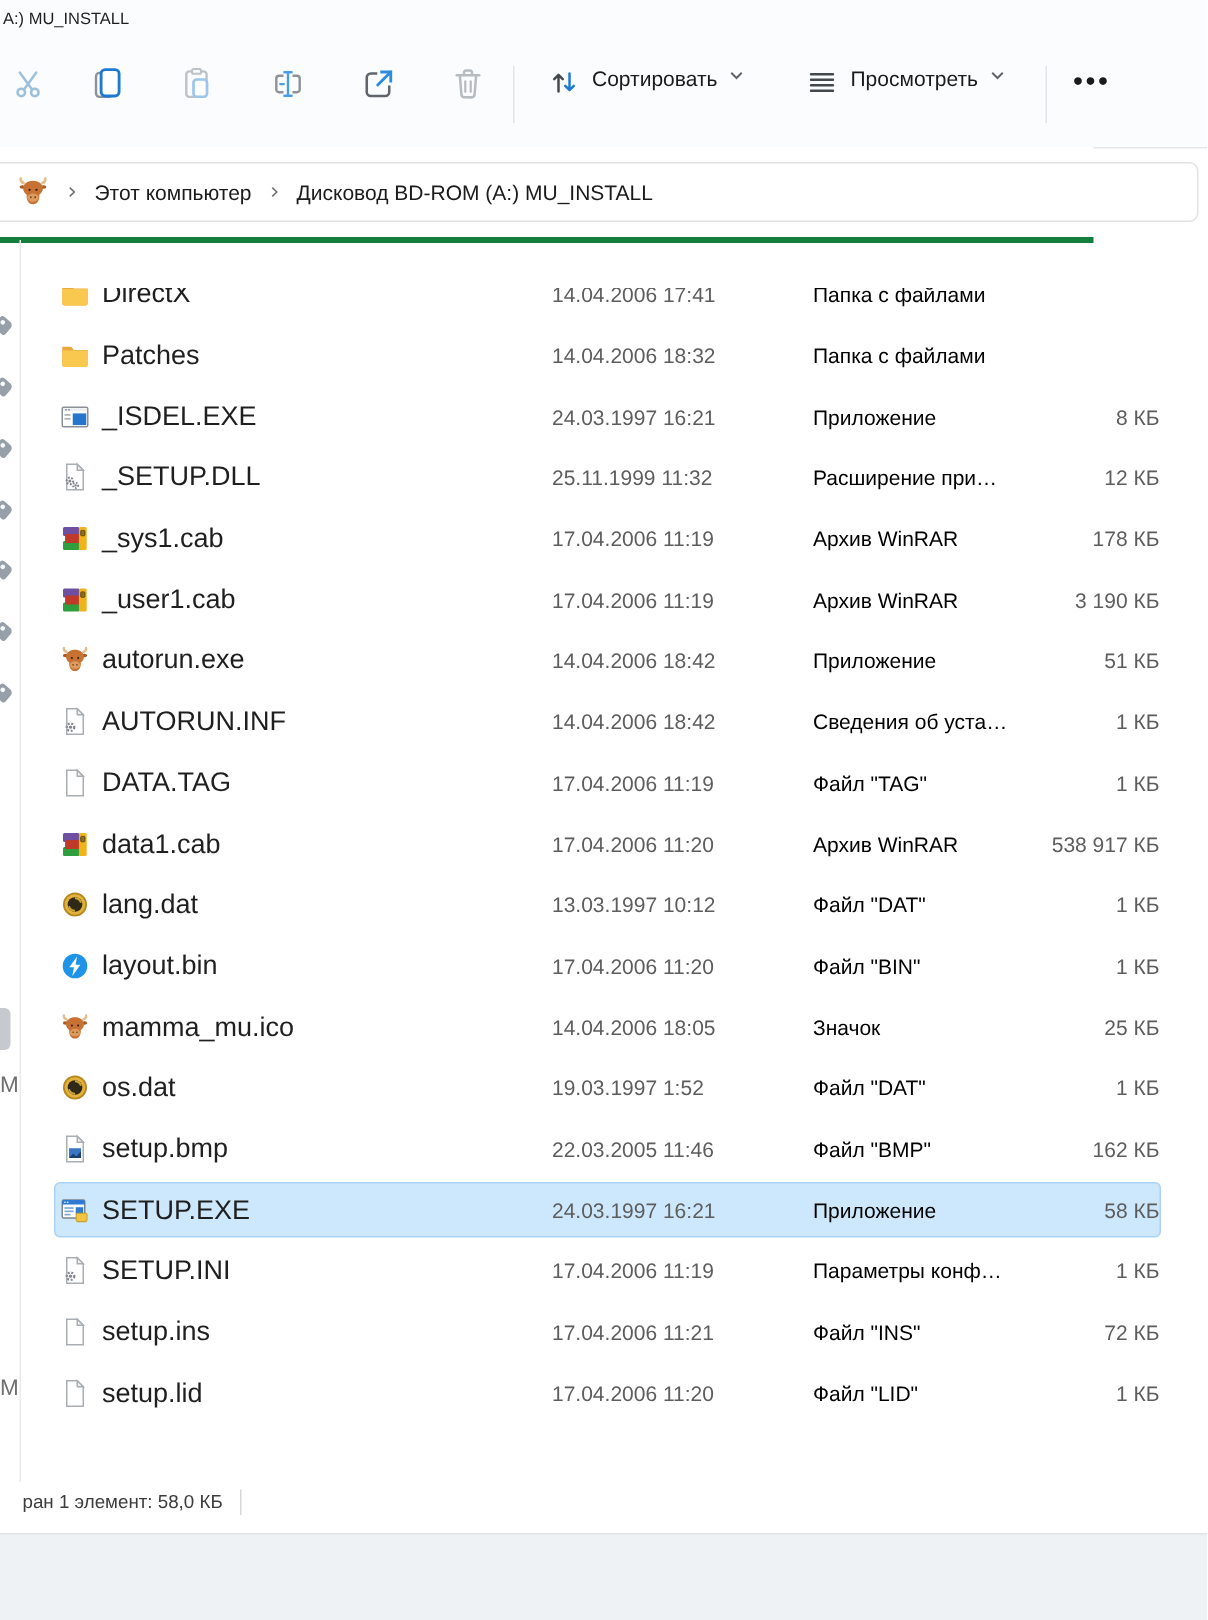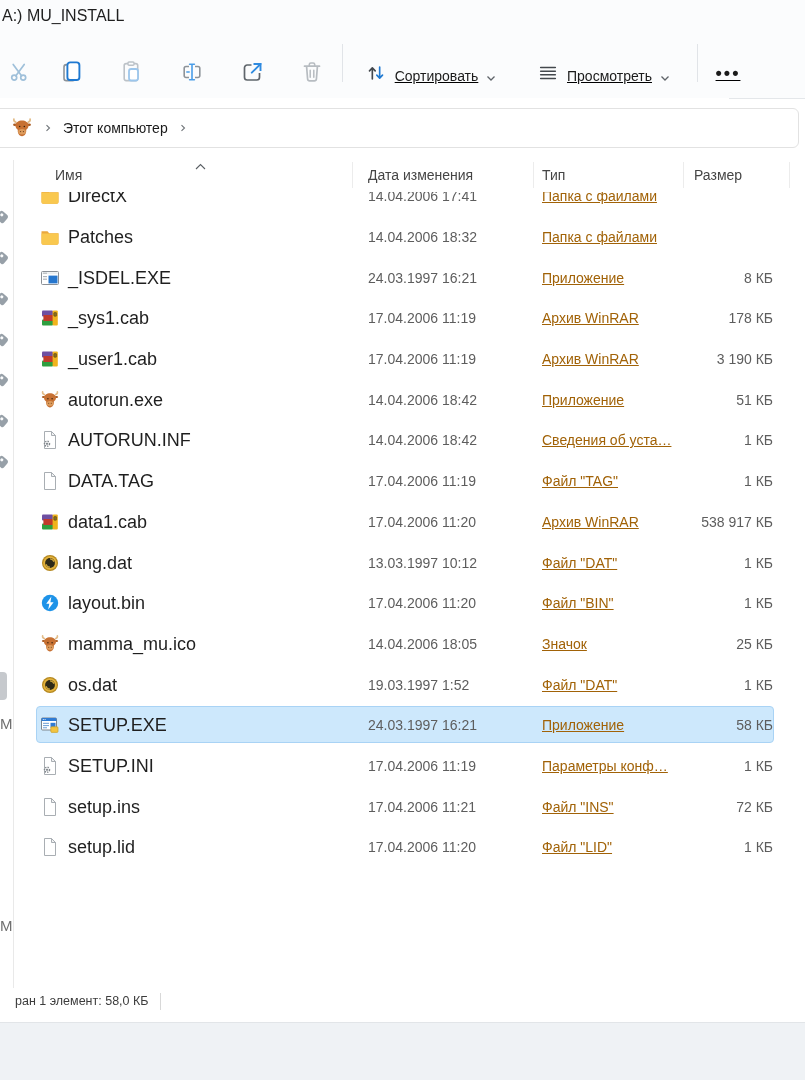--- a/index.html
+++ b/index.html
@@ -1,23 +1,23 @@
 <!DOCTYPE html>
 <html><head>
 <meta charset="utf-8">
 <style>
   html,body{margin:0;padding:0;}
   body{font-family:"Liberation Sans","DejaVu Sans",sans-serif; background:#fff; width:805px; height:1080px; overflow:hidden;}
   #screen{position:relative;width:805px;height:1080px;background:#fff;}
 
   
   #titlebar{position:absolute;left:0;top:0;width:805px;height:30px;background:#fbfcfd;}
-  #title-text{position:absolute;left:2px;top:7px;font-size:16px;color:#1f1f1f;white-space:nowrap;}
+  #title-text{position:absolute;left:2px;top:7px;font-size:11px;color:#1f1f1f;white-space:nowrap;}
   #toolbar{position:absolute;left:0;top:30px;width:805px;height:68px;background:#fbfcfd;border-bottom:1px solid #e4e7ea;}
-  .tbtn{position:absolute;top:14px;height:40px;display:flex;align-items:flex-end;justify-content:center;border-radius:5px;cursor:default;text-decoration:underline;}
+  .tbtn{position:absolute;top:14px;height:40px;display:flex;align-items:flex-start;justify-content:center;border-radius:5px;cursor:default;}
   .tbtn svg{display:block;}
   .tb-sep{position:absolute;top:14px;width:1px;height:38px;background:#e1e4e8;}
   .tb-label{font-size:14px;color:#1b1b1b;margin:0 7px 0 8px;white-space:nowrap;}
   .dots{font-size:18px;letter-spacing:2px;color:#1b1b1b;font-weight:bold;}
 
   
   #addr-row{position:absolute;left:0;top:98px;width:729px;height:60px;background:#ffffff;border-bottom:4px solid #15803d;text-decoration:underline;}
   #addr-box{position:absolute;left:-12px;top:10px;width:809px;height:38px;border:1px solid #e2e2e2;border-radius:6px;background:#fff;display:flex;align-items:center;}
   .crumb{font-size:14px;color:#1b1b1b;white-space:nowrap;padding:4px 6px;border-radius:4px;}
   .crumb-sep{margin:0 4px;display:flex;align-items:center;}
@@ -32,21 +32,21 @@
   
   #list{position:absolute;left:0;top:192px;width:805px;height:798px;overflow:hidden;background:#fff;}
   .frow{position:relative;height:40.7px;width:805px;}
   .frow:first-child{margin-top:-16px;}
   .frow .selbg{display:none;}
   .frow.selected .selbg{display:block;position:absolute;left:36px;top:1.5px;width:738px;height:37px;background:#cde8fc;border:1px solid #a9d3f5;border-radius:4px;box-sizing:border-box;}
   .fi{position:absolute;left:40px;top:50%;margin-top:-10px;width:20px;height:20px;}
   .fi svg{width:20px;height:20px;display:block;}
   .fn{position:absolute;left:68px;top:50%;transform:translateY(-50%);font-size:18px;color:#1f1f1f;white-space:nowrap;}
   .fd{position:absolute;left:368px;top:50%;transform:translateY(-50%);font-size:14px;color:#5d5d5d;white-space:nowrap;}
-  .ft{position:absolute;left:542px;top:50%;transform:translateY(-50%);font-size:14px;color:#a16207;white-space:nowrap;text-decoration:underline;}
+  .ft{position:absolute;left:542px;top:50%;transform:translateY(-50%);font-size:14px;color:#000000;white-space:nowrap;}
   .fs{position:absolute;left:645px;width:128px;text-align:right;top:50%;transform:translateY(-50%);font-size:14px;color:#5d5d5d;white-space:nowrap;}
 
   
   #nav-divider{position:absolute;left:13px;top:160px;width:1px;height:828px;background:#e9e9e9;}
   .frag-tag{position:absolute;left:-3px;width:10px;height:10px;background:#97a0a8;border-radius:2px 3px 2px 3px;transform:rotate(40deg);}
   .frag-tag:after{content:"";position:absolute;left:2px;top:2px;width:3px;height:3px;border-radius:50%;background:#fbfcfd;}
   #frag-scroll{position:absolute;left:0;top:672px;width:7px;height:28px;background:#c6c9cd;border-radius:0 4px 4px 0;}
   .frag-letter{position:absolute;left:0px;font-size:15px;color:#6f6f6f;}
 
   
@@ -173,36 +173,24 @@
           <svg width="10" height="10" viewBox="0 0 12 12">
             <path d="M4.2 2.5 7.8 6l-3.6 3.5" fill="none" stroke="#6e7378" stroke-width="1.3"></path>
           </svg>
         </span>
       <span class="crumb">Этот компьютер</span>
       <span class="crumb-sep">
           <svg width="10" height="10" viewBox="0 0 12 12">
             <path d="M4.2 2.5 7.8 6l-3.6 3.5" fill="none" stroke="#6e7378" stroke-width="1.3"></path>
           </svg>
         </span>
+      <span class="crumb">Дисковод BD-ROM (A:) MU_INSTALL</span>
     </div>
   </div>
 
-  <div id="colhead">
-    <span id="sort-caret"><svg width="13" height="9" viewBox="0 0 13 9">
-          <path d="M2 7 6.5 2.5 11 7" fill="none" stroke="#5a5f64" stroke-width="1.1"></path>
-        </svg></span>
-    <span class="col-label" style="left:55px;">Имя</span>
-    <span class="col-label" style="left:368px;">Дата изменения</span>
-    <span class="col-label" style="left:542px;">Тип</span>
-    <span class="col-label" style="left:694px;">Размер</span>
-    <span class="col-sep" style="left:352px;"></span>
-    <span class="col-sep" style="left:533px;"></span>
-    <span class="col-sep" style="left:683px;"></span>
-    <span class="col-sep" style="left:789px;"></span>
-  </div>
 
   <div id="list">
       <div class="frow">
         <span class="fi">
           <svg viewBox="0 0 20 20">
             <path fill="#eaa83e" d="M1.5 4.2h6l1.7 2.1h9.3v9.8a1.6 1.6 0 0 1-1.6 1.6H3.1a1.6 1.6 0 0 1-1.6-1.6z"></path>
             <path fill="#f9c84f" d="M1.5 6.6h17v9.5a1.6 1.6 0 0 1-1.6 1.6H3.1a1.6 1.6 0 0 1-1.6-1.6z"></path>
           </svg>
         </span>
         <span class="fn">DirectX</span>
@@ -231,20 +219,36 @@
             <circle cx="6" cy="5.2" r=".6" fill="#7d8288"></circle>
             <rect x="3" y="8" width="4" height="1.2" fill="#aeb4ba"></rect>
             <rect x="3" y="10.6" width="4" height="1.2" fill="#aeb4ba"></rect>
             <rect x="8.5" y="7.6" width="9" height="7.8" fill="#2676cd"></rect>
           </svg>
         </span>
         <span class="fn">_ISDEL.EXE</span>
         <span class="fd">24.03.1997 16:21</span>
         <span class="ft">Приложение</span>
         <span class="fs">8 КБ</span>
+      </div>
+      <div class="frow">
+        <span class="fi">
+          <svg viewBox="0 0 20 20">
+            <path fill="#fff" stroke="#a9aeb3" d="M4.5 1.5h7l4 4v13h-11z"></path>
+            <path fill="#f2f3f4" stroke="#a9aeb3" d="M11.5 1.5v4h4z"></path>
+            <circle cx="6.6" cy="12.6" r="2.2" fill="none" stroke="#81878d" stroke-width="1.4" stroke-dasharray="1.2 1"></circle>
+            <circle cx="6.6" cy="12.6" r="1" fill="#81878d"></circle>
+            <circle cx="10.4" cy="15.6" r="1.7" fill="none" stroke="#81878d" stroke-width="1.3" stroke-dasharray="1 1"></circle>
+            <circle cx="10.4" cy="15.6" r=".8" fill="#81878d"></circle>
+          </svg>
+        </span>
+        <span class="fn">_SETUP.DLL</span>
+        <span class="fd">25.11.1999 11:32</span>
+        <span class="ft">Расширение при…</span>
+        <span class="fs">12 КБ</span>
       </div>
       <div class="frow">
         <span class="fi">
           <svg viewBox="0 0 20 20">
             <rect x="2" y="2.4" width="11" height="6" rx="1" fill="#6e4fa2"></rect>
             <rect x="2" y="11.6" width="11" height="6" rx="1" fill="#2e9e3f"></rect>
             <rect x="3.4" y="7" width="9.6" height="6" fill="#c03a2b"></rect>
             <rect x="12.6" y="2.4" width="5.2" height="15.2" rx="1" fill="#f0b31c"></rect>
             <rect x="13.8" y="4.6" width="2.8" height="3.6" rx=".6" fill="#8a6d1d" stroke="#5f4a10" stroke-width=".6"></rect>
           </svg>
@@ -384,20 +388,34 @@
             <circle cx="10" cy="10" r="6.8" fill="#e3b23c"></circle>
             <circle cx="10" cy="10" r="4.9" fill="#2e2a17"></circle>
             <path d="M10 5.8a4.2 4.2 0 0 1 4 3" stroke="#caa23a" stroke-width="1.3" fill="none"></path>
             <path d="M10 14.2a4.2 4.2 0 0 1-4-3" stroke="#caa23a" stroke-width="1.3" fill="none"></path>
           </svg>
         </span>
         <span class="fn">os.dat</span>
         <span class="fd">19.03.1997 1:52</span>
         <span class="ft">Файл "DAT"</span>
         <span class="fs">1 КБ</span>
+      </div>
+      <div class="frow">
+        <span class="fi">
+          <svg viewBox="0 0 20 20">
+            <path fill="#fff" stroke="#a9aeb3" d="M4.5 1.5h7l4 4v13h-11z"></path>
+            <path fill="#f2f3f4" stroke="#a9aeb3" d="M11.5 1.5v4h4z"></path>
+            <rect x="6" y="9.5" width="8" height="6.5" fill="#3a76c4"></rect>
+            <path d="M6 16l2.8-3 2 2 3.2-3.4V16z" fill="#1d3f6e"></path>
+          </svg>
+        </span>
+        <span class="fn">setup.bmp</span>
+        <span class="fd">22.03.2005 11:46</span>
+        <span class="ft">Файл "BMP"</span>
+        <span class="fs">162 КБ</span>
       </div>
       <div class="frow selected">
         <div class="selbg"></div>
         <span class="fi">
           <svg viewBox="0 0 20 20">
             <rect x="1.5" y="3" width="15" height="12" rx="1" fill="#fff" stroke="#7f858b"></rect>
             <path d="M1.5 4a1 1 0 0 1 1-1h13a1 1 0 0 1 1 1v2h-15z" fill="#2f7bd3"></path>
             <circle cx="3.3" cy="4.5" r=".55" fill="#fff"></circle>
             <circle cx="5.1" cy="4.5" r=".55" fill="#fff"></circle>
             <rect x="3" y="7.8" width="6" height="1.1" fill="#7aa7d8"></rect>

